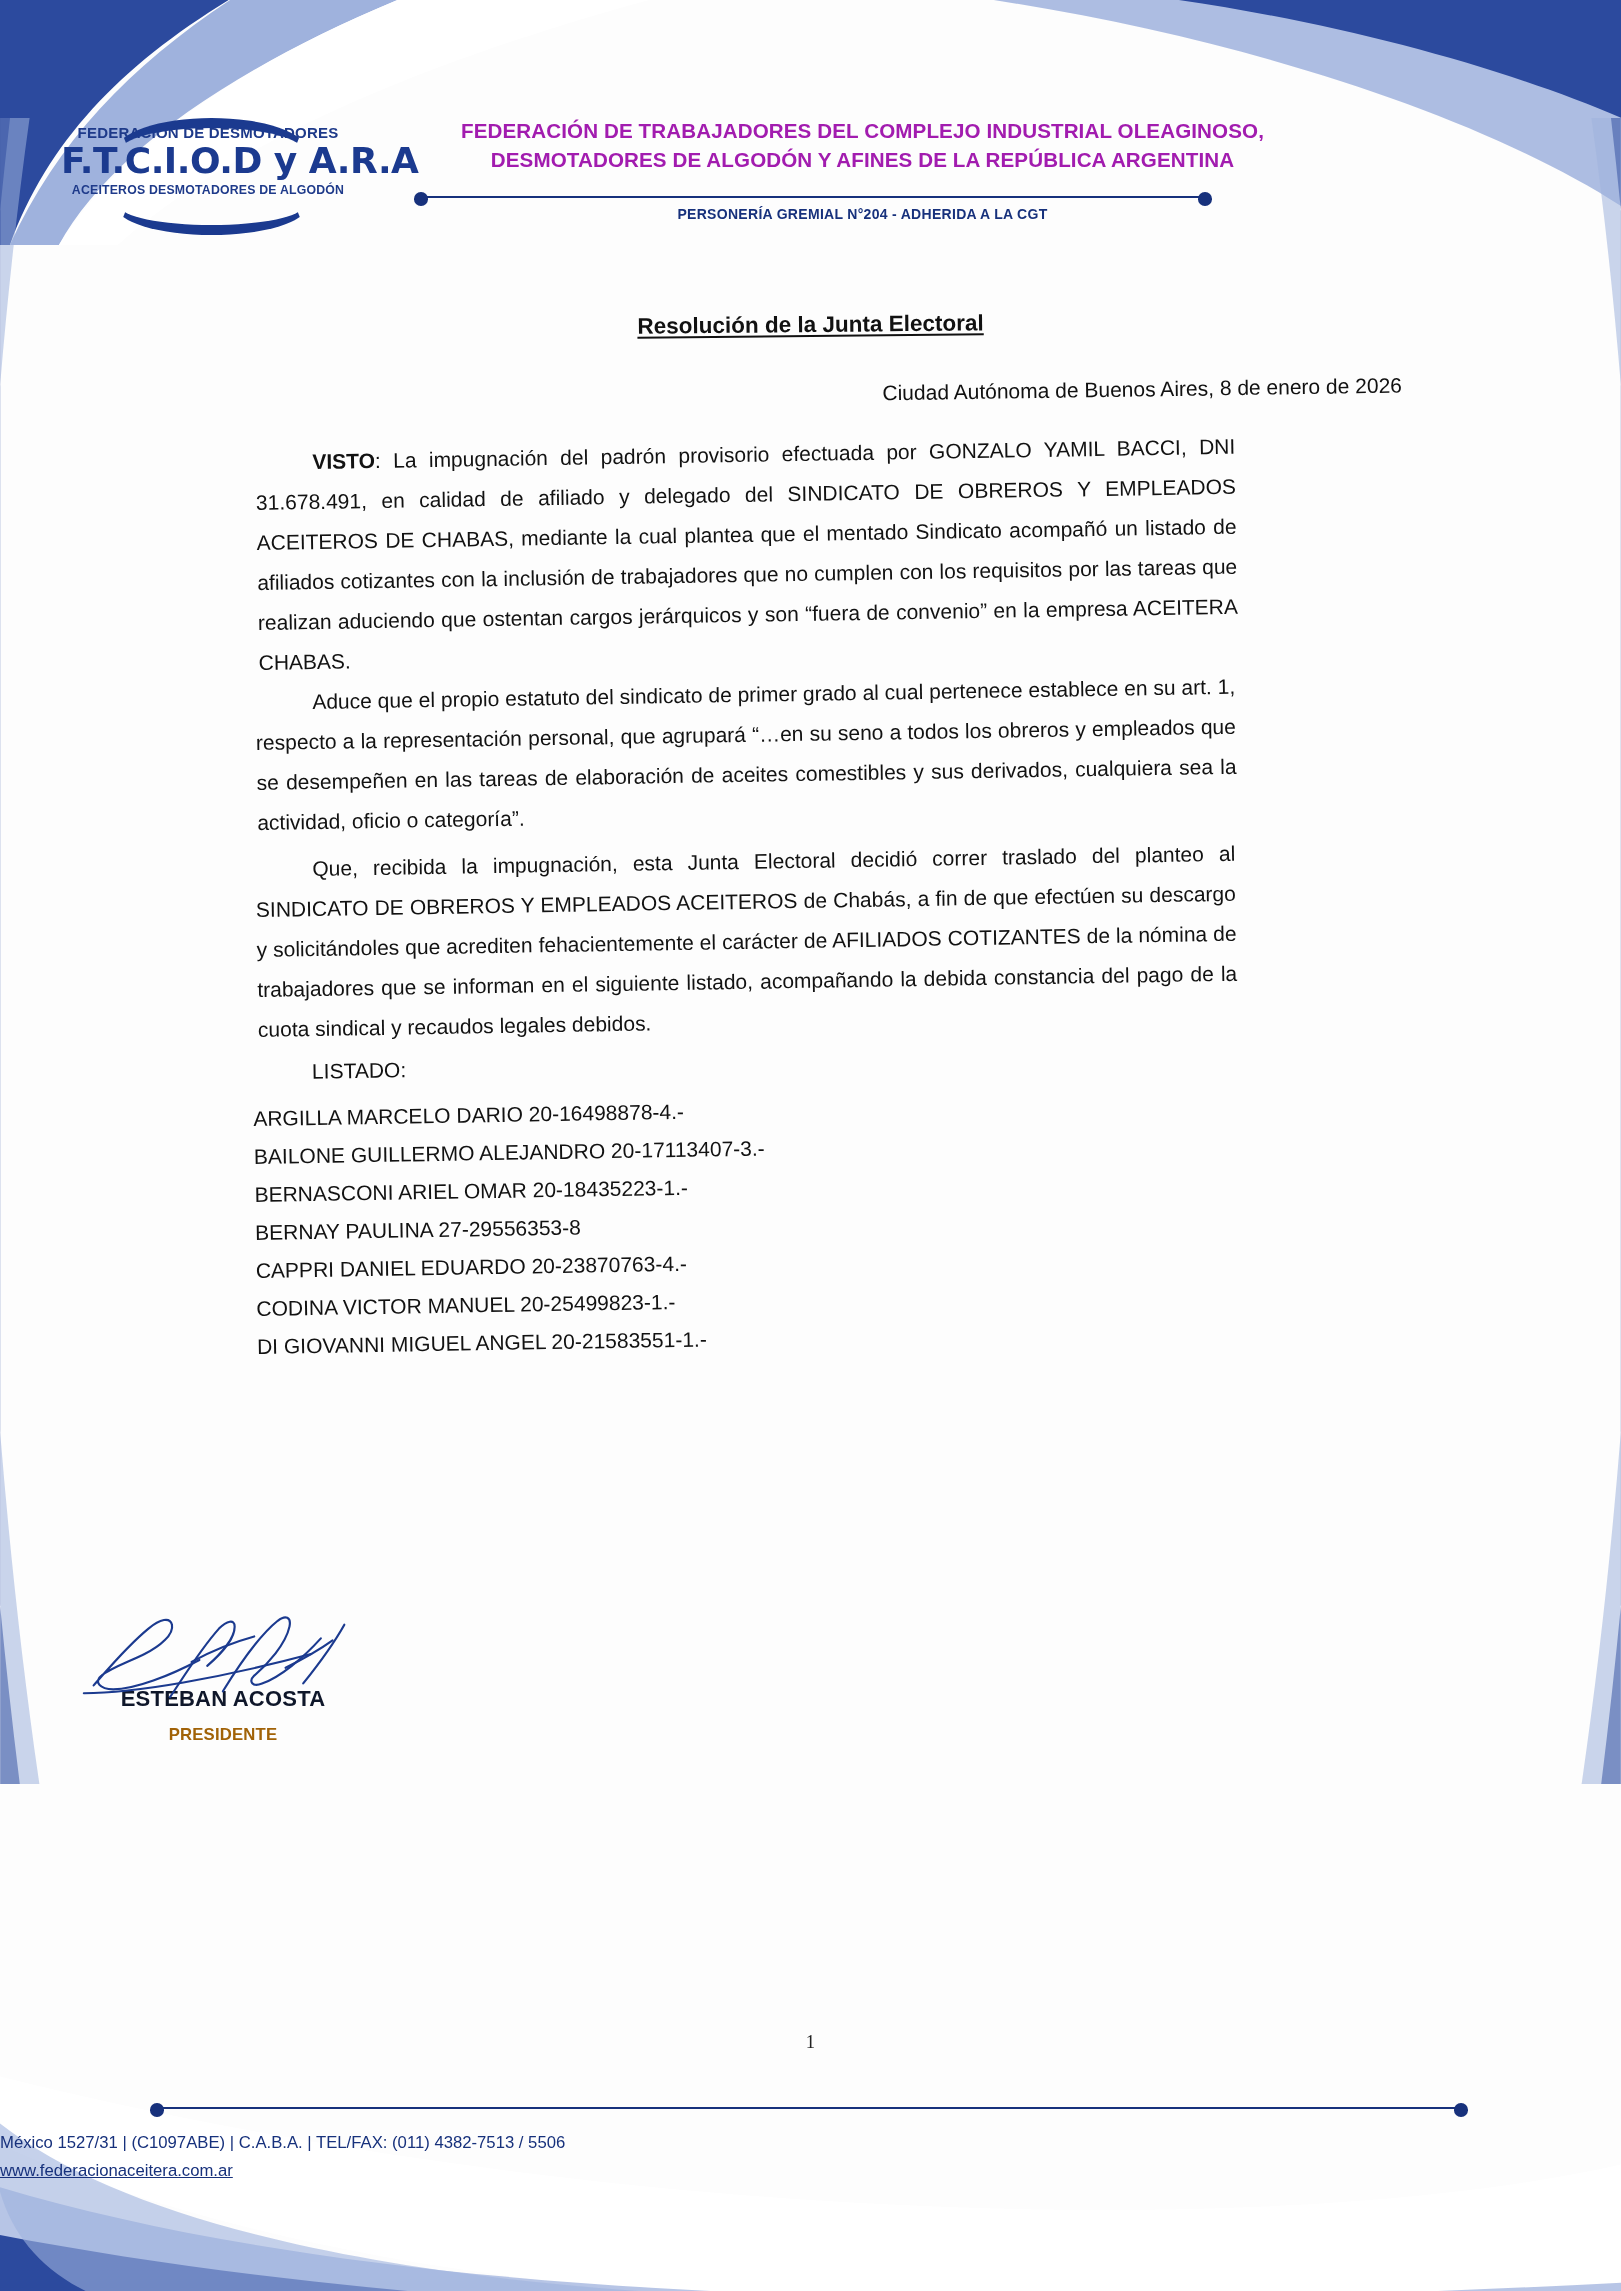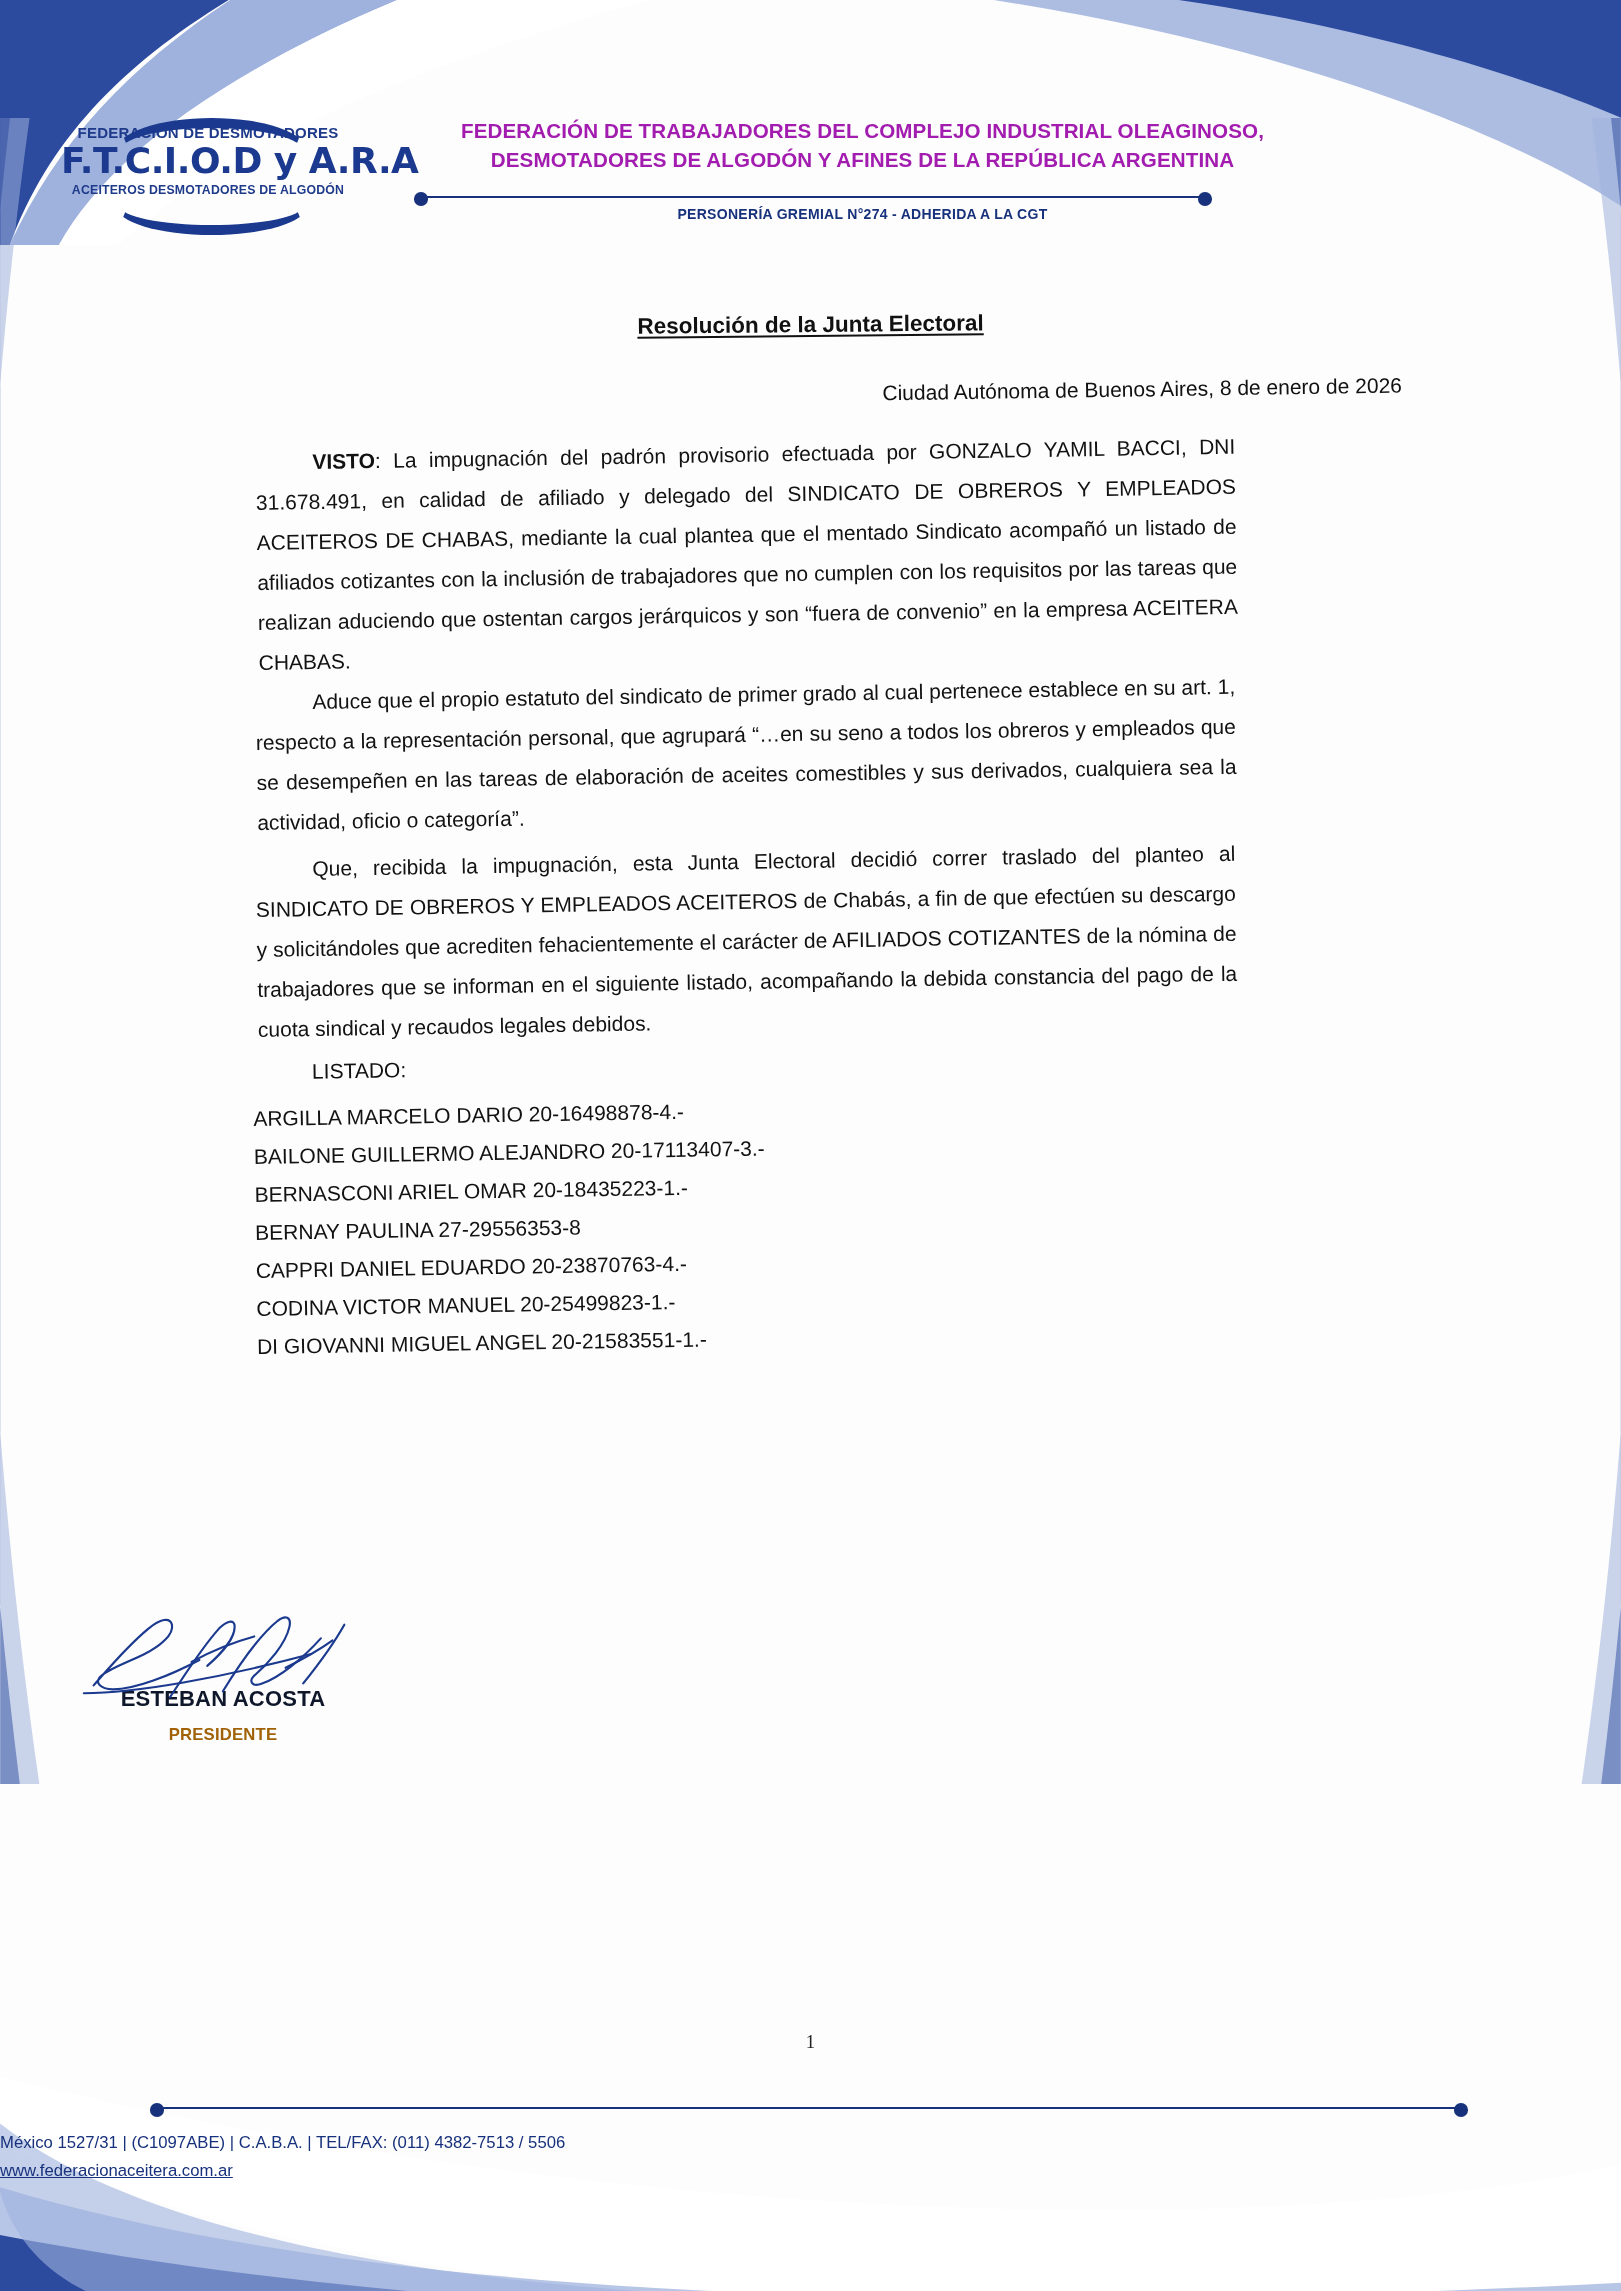--- a/index.html
+++ b/index.html
@@ -184,21 +184,21 @@
   <div id="header-titles">
     <div class="header-line">FEDERACIÓN DE TRABAJADORES DEL COMPLEJO INDUSTRIAL OLEAGINOSO,</div>
     <div class="header-line">DESMOTADORES DE ALGODÓN Y AFINES DE LA REPÚBLICA ARGENTINA</div>
   </div>
 
   <div id="header-rule">
     <span class="rule-dot" style="left:-6.9px"></span>
     <span class="rule-dot" style="right:-6.9px"></span>
   </div>
 
-  <div id="header-sub">PERSONERÍA GREMIAL N°274 - ADHERIDA A LA CGT</div>
+  <div id="header-sub">PERSONERÍA GREMIAL N°204 - ADHERIDA A LA CGT</div>
 </div>
 
 <div id="doc-body">
 
   <div id="title-resolucion">Resolución de la Junta Electoral</div>
 
   <div id="city-date">Ciudad Autónoma de Buenos Aires, 8 de enero de 2026</div>
 
   <div id="paragraphs">
     <div class="para" id="para-1"><span class="indent"></span><b>VISTO</b><span>: La impugnación del padrón provisorio efectuada por GONZALO YAMIL BACCI, DNI 31.678.491, en calidad de afiliado y delegado del SINDICATO DE OBREROS Y EMPLEADOS ACEITEROS DE CHABAS, mediante la cual plantea que el mentado Sindicato acompañó un listado de afiliados cotizantes con la inclusión de trabajadores que no cumplen con los requisitos por las tareas que realizan aduciendo que ostentan cargos jerárquicos y son “fuera de convenio” en la empresa ACEITERA CHABAS.</span></div>

